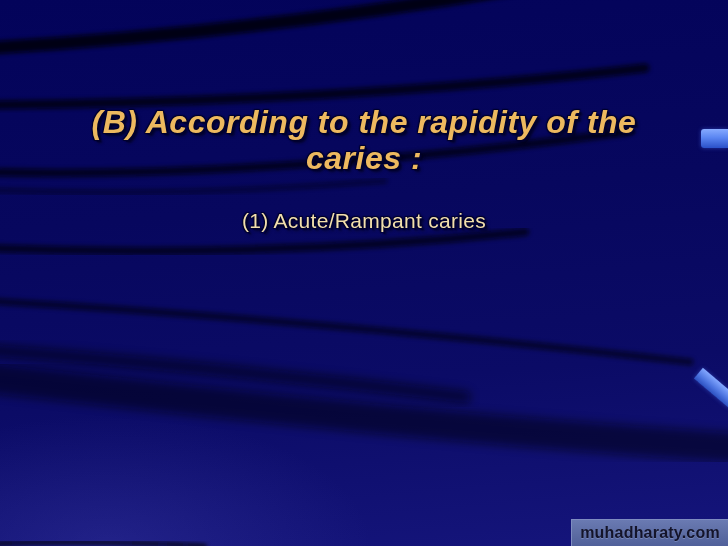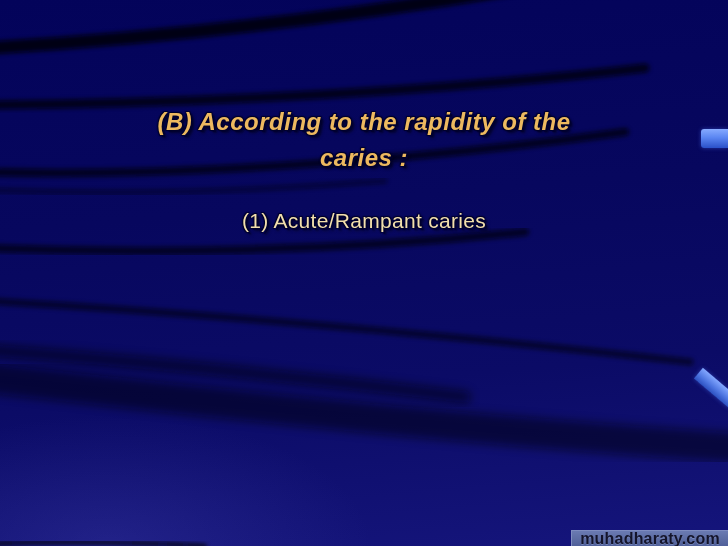--- a/index.html
+++ b/index.html
@@ -24,40 +24,40 @@
     background:linear-gradient(180deg,#83a7ff 0%, #4c74e0 60%, #2c50c0 100%);
     transform:rotate(40deg);
     box-shadow:0 0 4px rgba(80,120,255,.4);
   }
   .textblock{
     position:absolute;left:0;top:104px;width:728px;
     text-align:center;
   }
   .title{
     margin:0 40px;
-    font-size:24px;line-height:36px;
+    font-size:32px;line-height:36px;
     font-weight:bold;font-style:italic;
     color:#EDB95F;
     letter-spacing:.5px;
     text-shadow:-1px -1px 1px #00002a, 1px -1px 1px #00002a,
                 -1px 1px 1px #00002a, 2px 2px 1px #000030, 3px 3px 3px rgba(0,0,0,.55);
   }
   .item{
     font-size:21px;line-height:30px;
     font-weight:normal;
     color:#F2DFAC;
     letter-spacing:.3px;
     text-shadow:-1px -1px 1px #00002a, 1px -1px 1px #00002a,
                 -1px 1px 1px #00002a, 2px 2px 1px #000030, 3px 3px 3px rgba(0,0,0,.55);
   }
   .item-1{margin-top:30px;}
   .item-2{margin-top:27px;}
   .watermark{
     position:absolute;right:0;bottom:0;
-    width:157px;height:16px;
+    width:157px;height:27px;
     background:linear-gradient(180deg,#6a7ab2 0%, #5c6ca3 55%, #50609a 100%);
     border-top:1px solid #7e8cc0;
     border-left:1px solid #7e8cc0;
     box-sizing:border-box;
     display:flex;align-items:center;justify-content:center;
   }
   .watermark span{
     font-size:16px;font-weight:bold;
     color:#14142a;
     letter-spacing:.2px;

